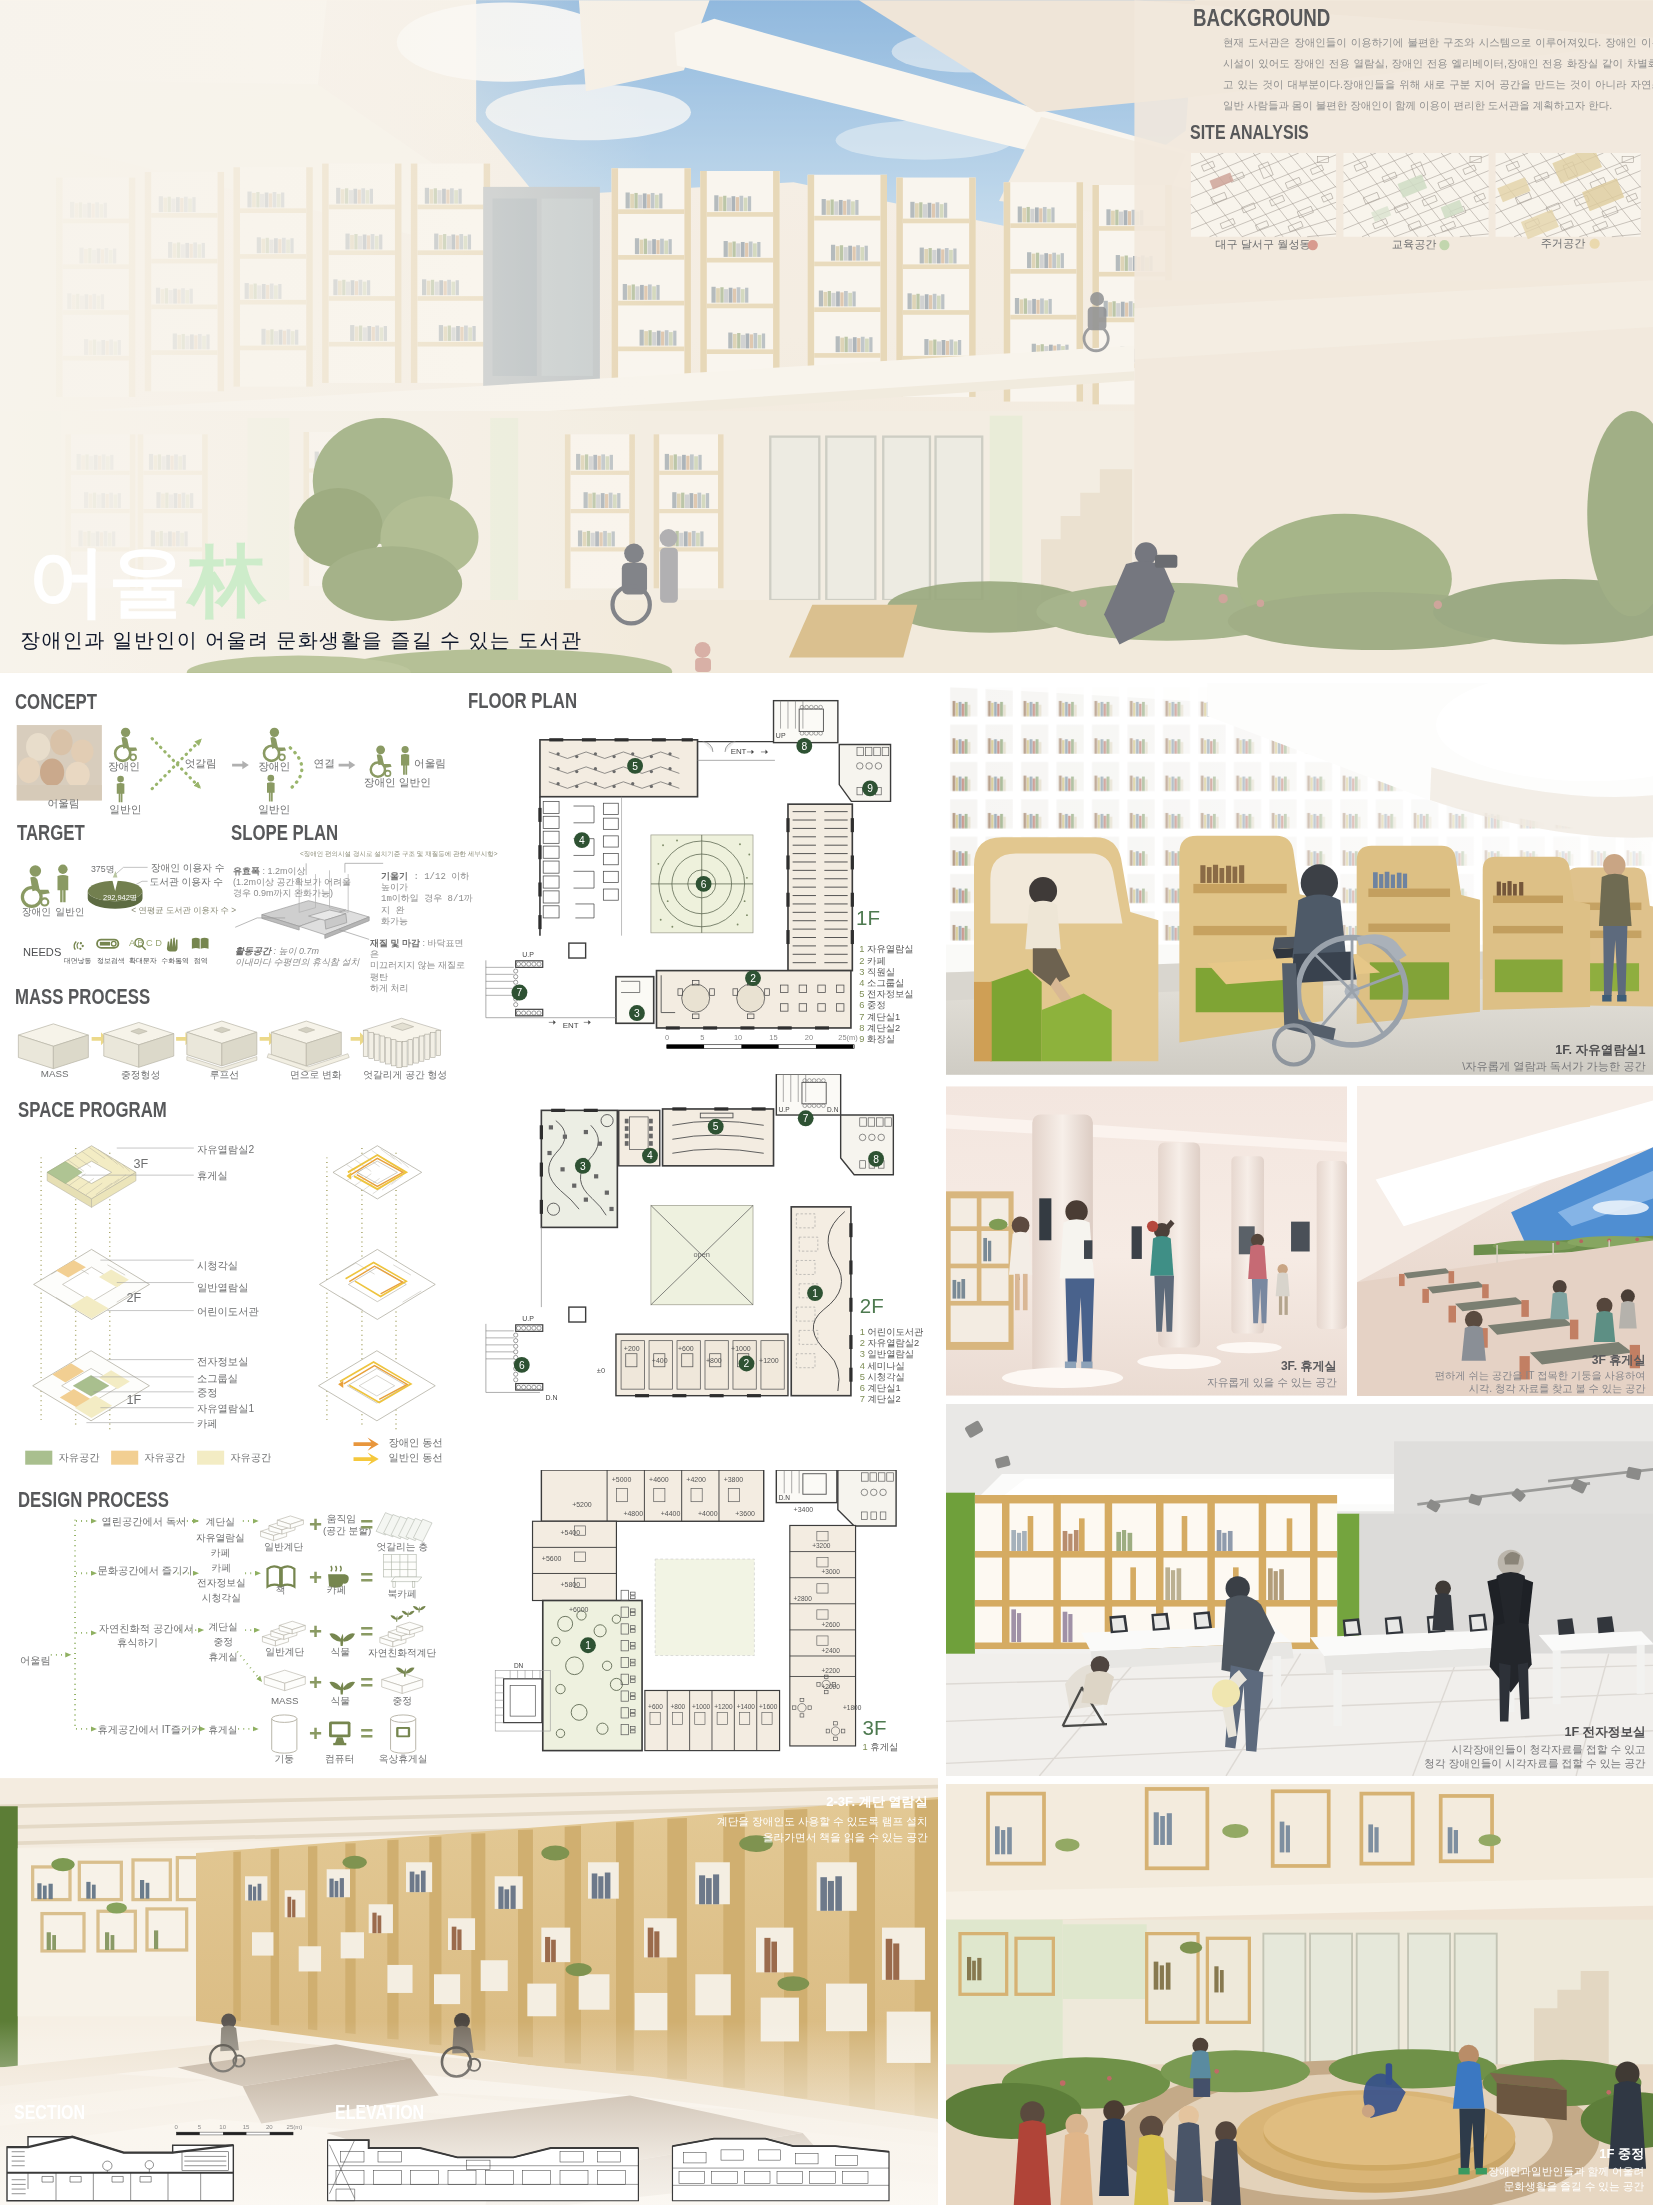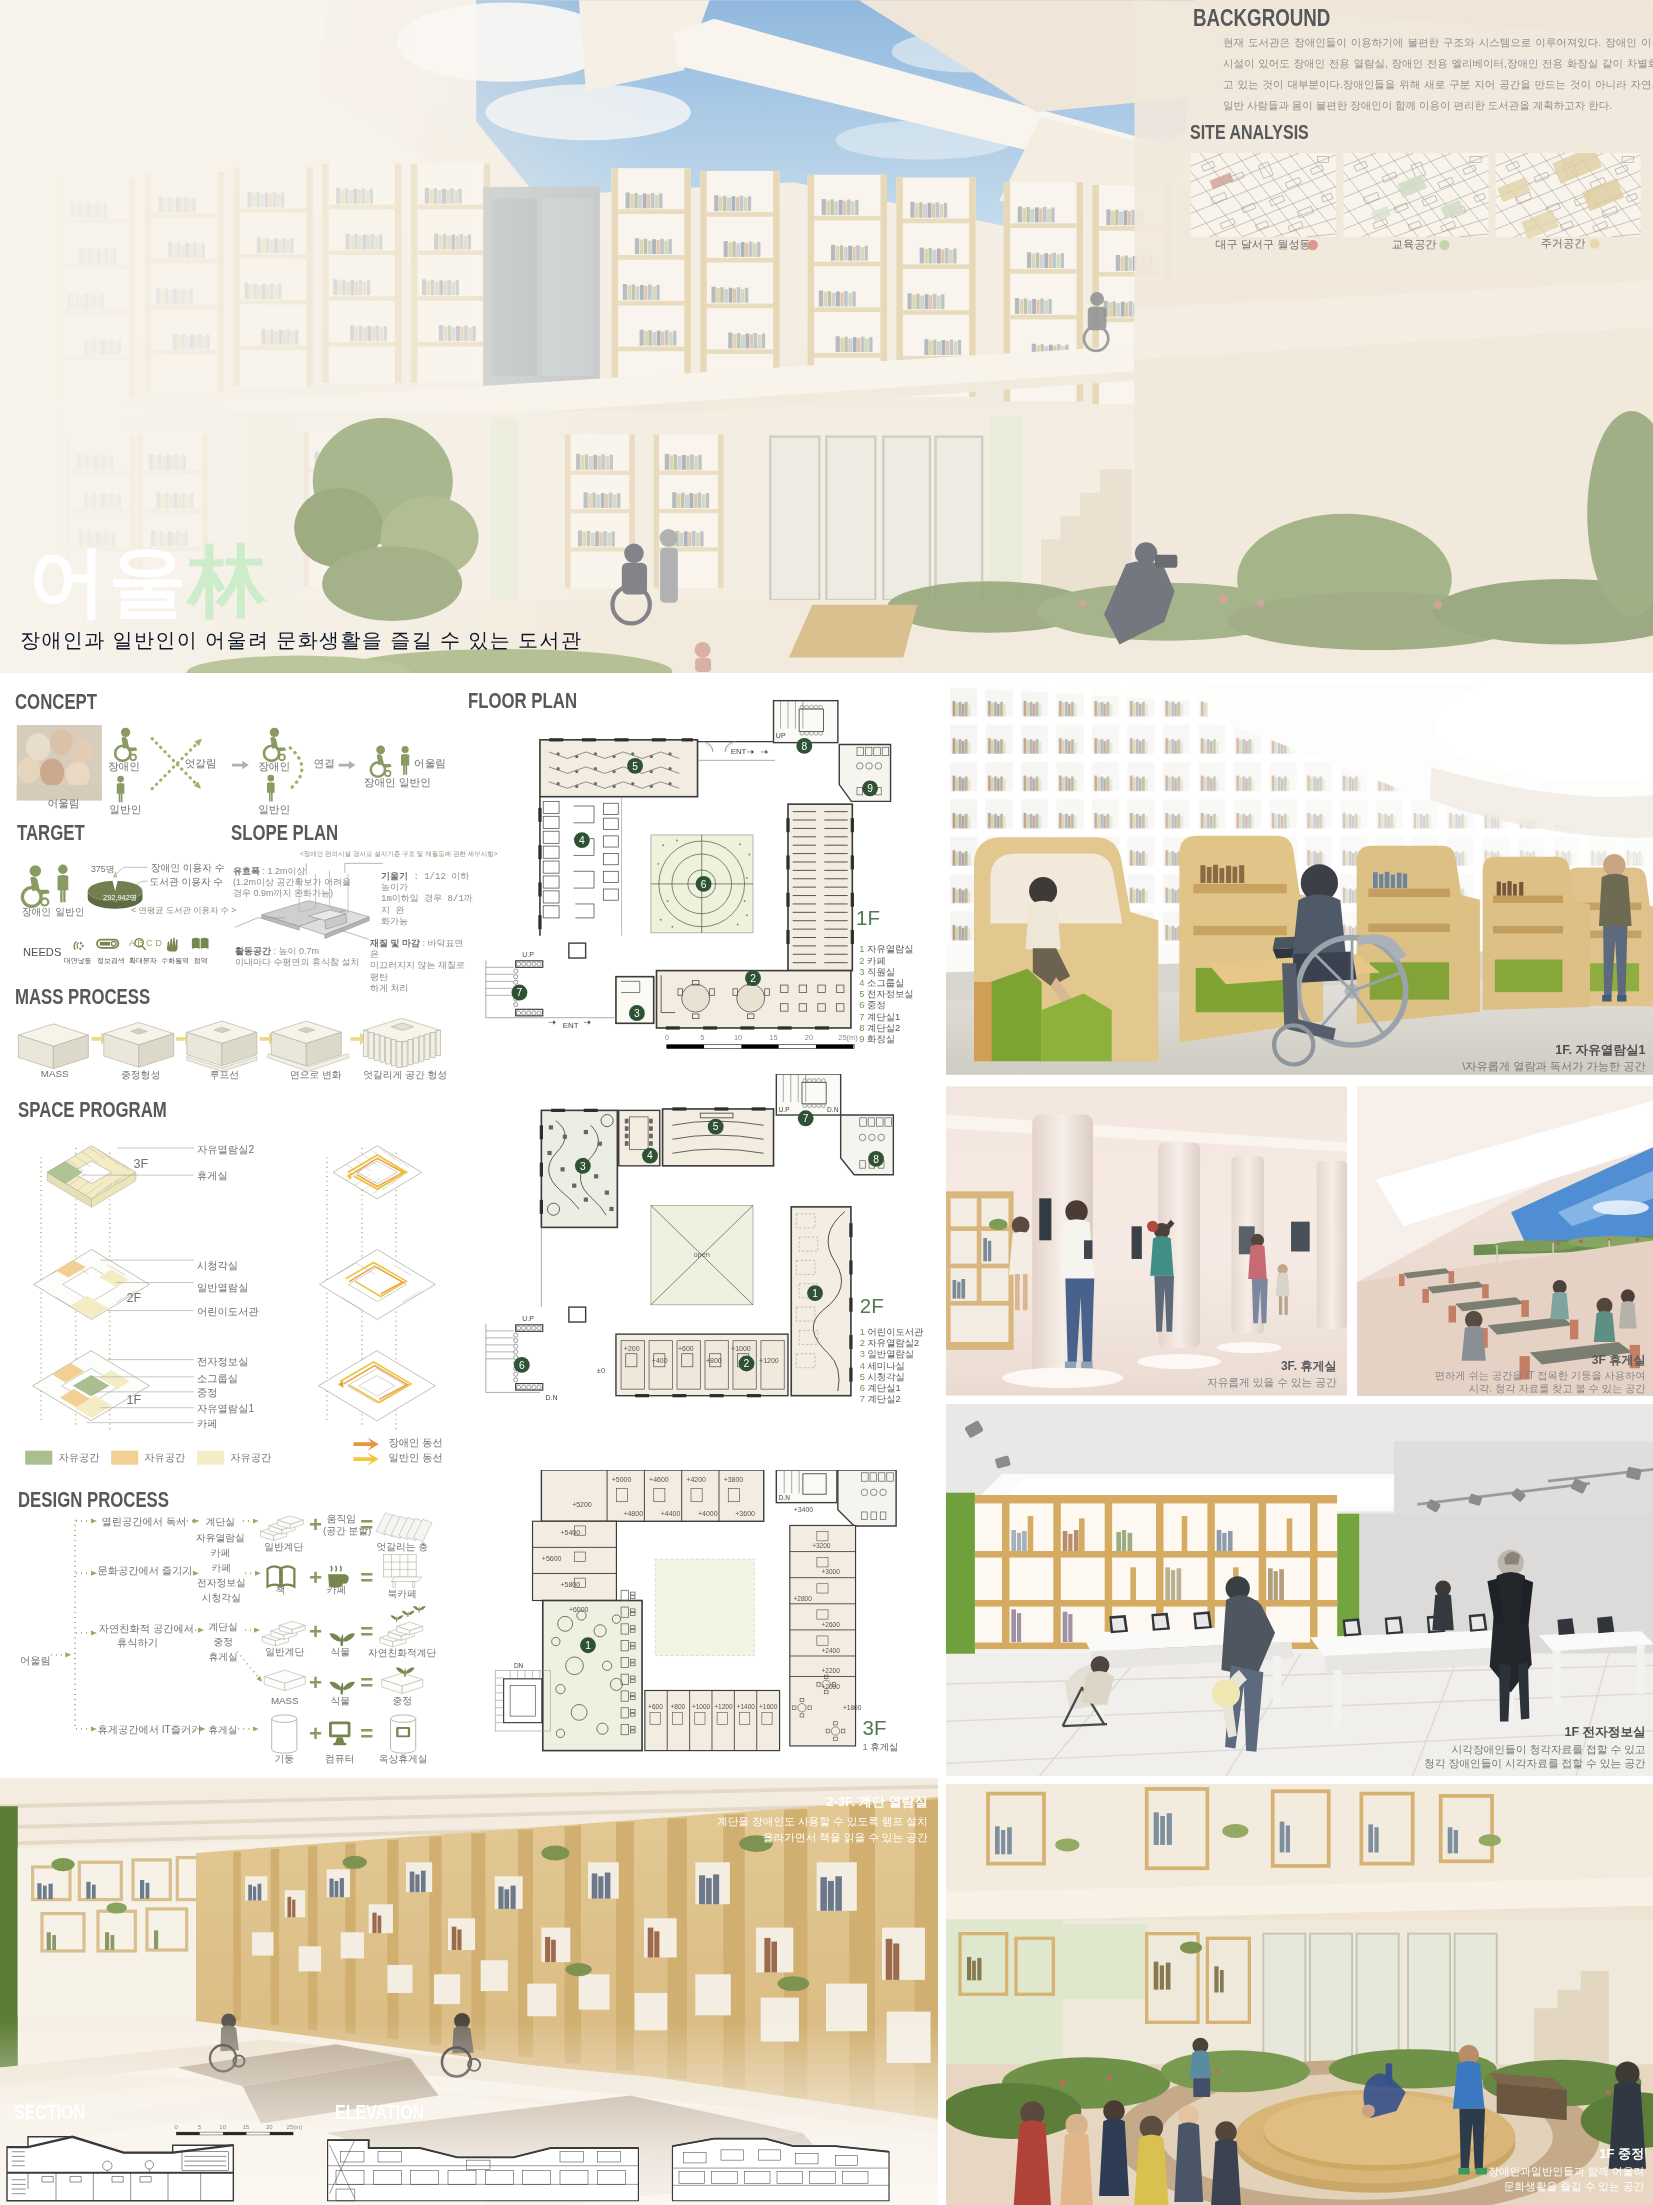--- a/index.html
+++ b/index.html
@@ -453,21 +453,21 @@
   <g fill="none" stroke="#9b9b9b" stroke-width="1.5">
     <path d="M120,122 L60,122 L13,142"></path>
     <path d="M165,30 L165,5"></path>
     <path d="M248,25 L248,5 L330,5"></path>
     <path d="M235,147 L300,168"></path>
   </g>
 </svg>
 
 <div class="abs" style="left:233px;top:866px;font-size:9px;line-height:11.2px;color:#8b8b8b;"><b style="color:#6e6e6e;">유효폭</b> : 1.2m이상<br>(1.2m이상 공간확보가 어려울<br>경우 0.9m까지 완화가능)</div>
 <div class="abs" style="left:381px;top:872px;font-size:9px;line-height:11.2px;color:#8b8b8b;width:96px;font-family:Liberation Mono, monospace;"><b style="color:#6e6e6e;">기울기</b> : 1/12 이하 높이가<br>1m이하일 경우 8/1까지 완<br>화가능</div>
-<div class="abs" style="left:235px;top:946px;font-size:9px;line-height:11.2px;color:#8b8b8b;"><b style="color:#6e6e6e;">활동공간</b> : 높이 0.7m<br>이내마다 수평면의 휴식참 설치</div>
+<div class="abs" style="left:235px;top:946px;font-size:9px;line-height:11.2px;color:#8b8b8b;font-style:italic;"><b style="color:#6e6e6e;">활동공간</b> : 높이 0.7m<br>이내마다 수평면의 휴식참 설치</div>
 <div class="abs" style="left:370px;top:938px;font-size:9px;line-height:11.2px;color:#8b8b8b;width:96px;"><b style="color:#6e6e6e;">재질 및 마감</b> : 바닥표면은<br>미끄러지지 않는 재질로 평탄<br>하게 처리</div>
 
 <div class="abs h1" style="left:15.4px;top:985px;font-size:21.5px;">MASS PROCESS</div>
 
 <svg class="abs" style="left:0;top:1008px" width="467" height="77" viewBox="0 0 1000 165">
   <defs>
     <g id="isobox">
       <polygon points="0,40 75,16 150,40 75,64" fill="#f6f3e9" stroke="#b7b4a6" stroke-width="1.5"></polygon>
       <polygon points="0,40 75,64 75,112 0,88" fill="#eae7da" stroke="#b7b4a6" stroke-width="1.5"></polygon>
       <polygon points="75,64 150,40 150,88 75,112" fill="#dcd9ca" stroke="#b7b4a6" stroke-width="1.5"></polygon>

